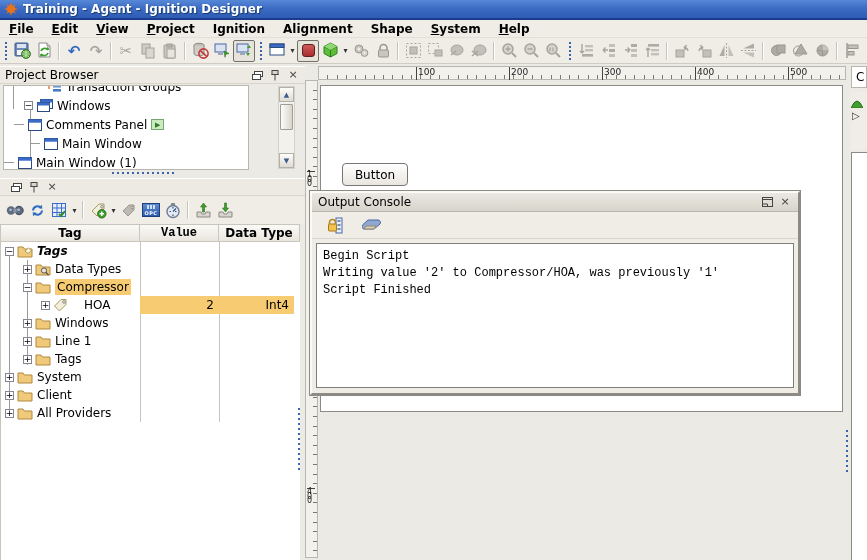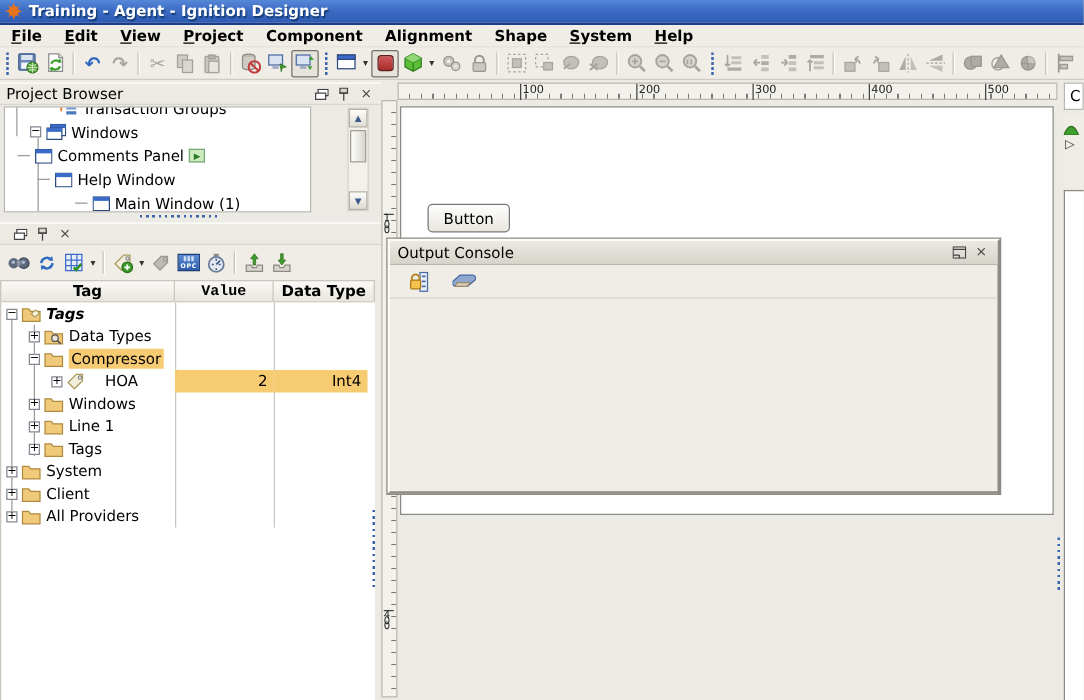--- a/index.html
+++ b/index.html
@@ -139,21 +139,21 @@
     </svg>
   </span>
   <span class="title">Training - Agent - Ignition Designer</span>
 </div>
 
 <div id="menubar">
   <span class="menu-item mn">File</span>
   <span class="menu-item mn">Edit</span>
   <span class="menu-item mn">View</span>
   <span class="menu-item mn">Project</span>
-  <span class="menu-item">Component</span>
+  <span class="menu-item">Ignition</span>
   <span class="menu-item">Alignment</span>
   <span class="menu-item">Shape</span>
   <span class="menu-item mn">System</span>
   <span class="menu-item mn">Help</span>
 </div>
 
 <div id="toolbar">
   <span class="grip"></span>
 
   <span class="tbi">
@@ -481,24 +481,24 @@
     </div>
 
     <div class="trow" style="padding-left:26px;">
       <span class="twig"></span>
       <span>
         <svg width="14" height="12" viewBox="0 0 14 12">
           <rect x="0.5" y="0.5" width="13" height="11" fill="#fff" stroke="#2c4a80"></rect>
           <rect x="0.5" y="0.5" width="13" height="3.2" fill="#3A6BC8"></rect>
         </svg>
       </span>
-      <span class="tlabel">Help Window</span>
-    </div>
-
-    <div class="trow" style="justify-content:center;">
+      <span class="tlabel">Main Window</span>
+    </div>
+
+    <div class="trow" style="">
       <span class="twig"></span>
       <span>
         <svg width="14" height="12" viewBox="0 0 14 12">
           <rect x="0.5" y="0.5" width="13" height="11" fill="#fff" stroke="#2c4a80"></rect>
           <rect x="0.5" y="0.5" width="13" height="3.2" fill="#3A6BC8"></rect>
         </svg>
       </span>
       <span class="tlabel">Main Window (1)</span>
     </div>
   </div>
@@ -801,20 +801,25 @@
           <rect x="1.5" y="7" width="8" height="7" rx="1" fill="#F2C14E" stroke="#A87818"></rect>
         </svg>
       </span>
       <span class="tbi">
         <svg width="19" height="14" viewBox="0 0 19 14">
           <path d="M6 2 L16 2 a2.5 2.5 0 0 1 2 4 L12 11 L2 11 a2.5 2.5 0 0 1 -1.5 -4 z" fill="#8FA8D0" stroke="#4a69a5"></path>
           <path d="M2 11 L12 11 L14 8 L4 8 z" fill="#D8CBB8" stroke="#9a8a6e"></path>
         </svg>
       </span>
     </div>
+    <div id="console-text">
+      <div>Begin Script</div>
+      <div>Writing value '2' to Compressor/HOA, was previously '1'</div>
+      <div>Script Finished</div>
+    </div>
   </div>
 </div>
 
 <div id="right-panel-hdr">
   <span>C</span>
 </div>
 <div id="right-panel-tools">
   <span>
     <svg width="12" height="8" viewBox="0 0 12 8">
         <path d="M0 8 Q6 -6 12 8 z" fill="#3E9E2E" stroke="#2F6E1E"></path>

